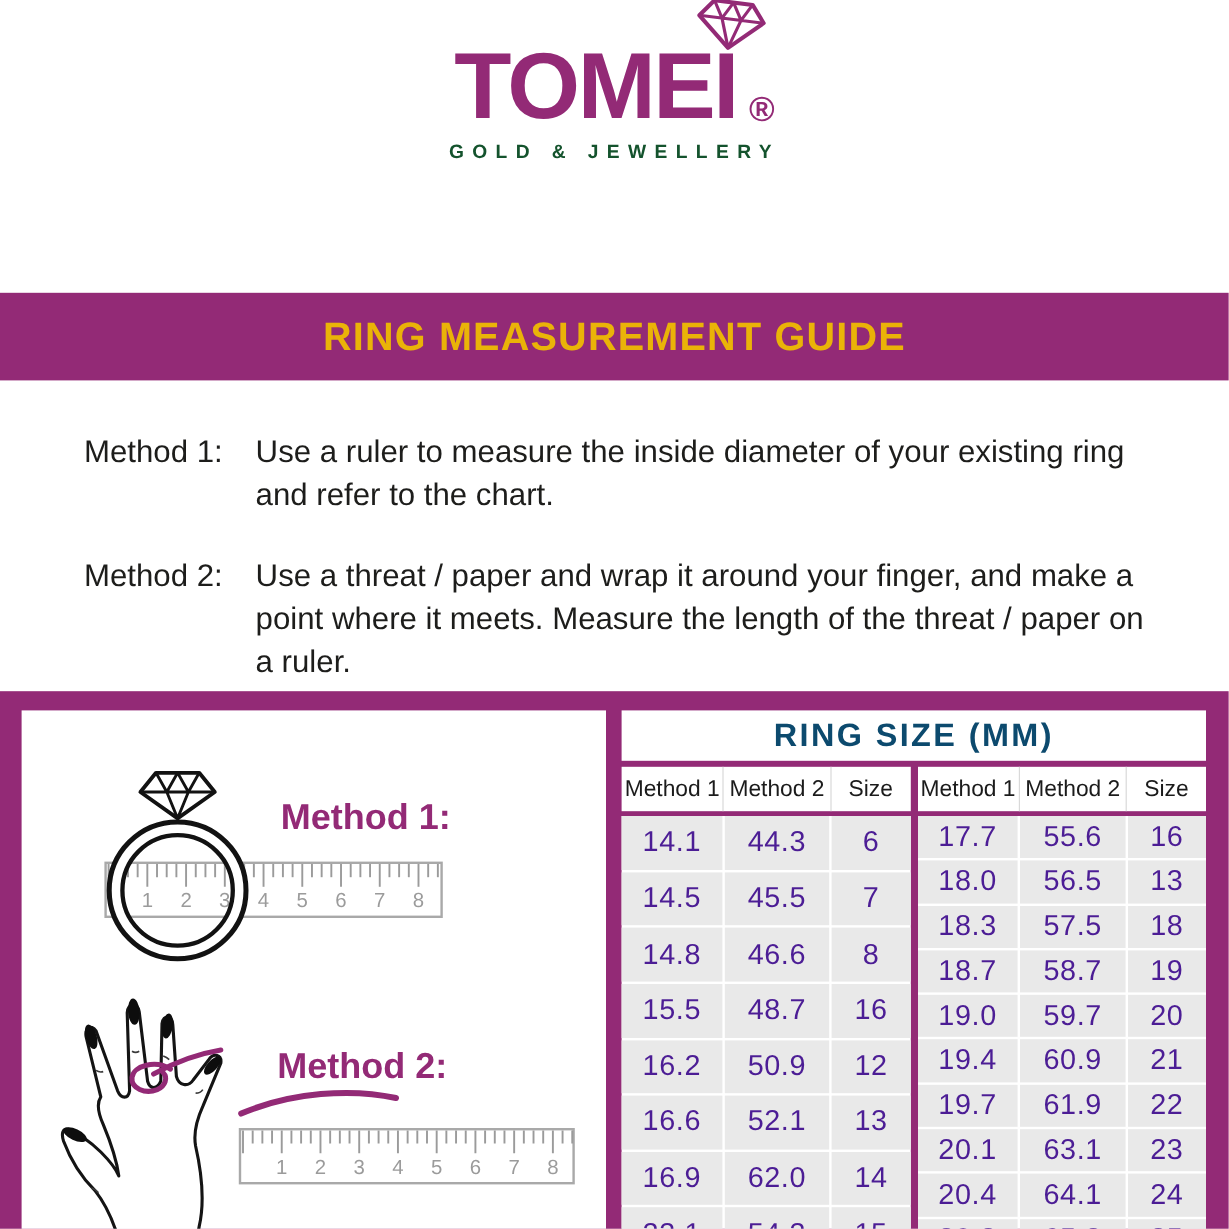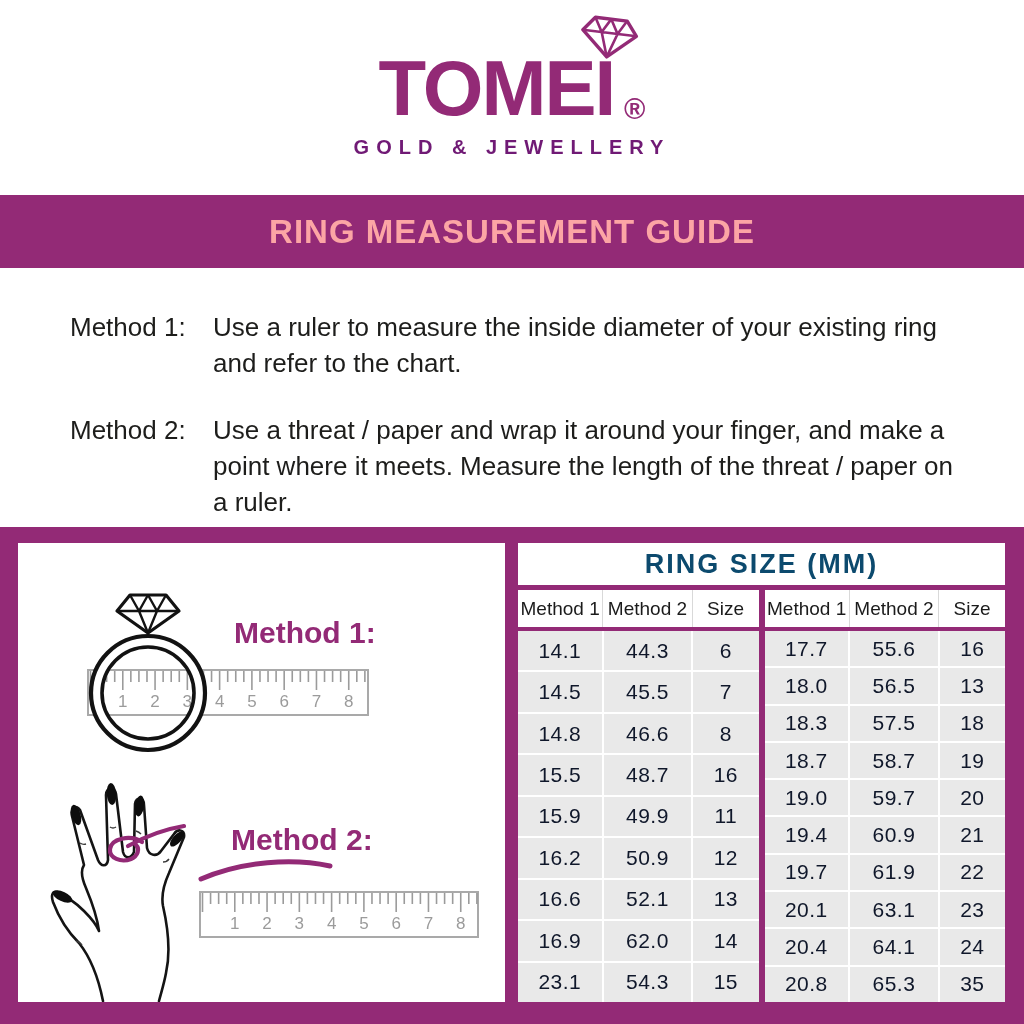--- a/index.html
+++ b/index.html
@@ -2,31 +2,31 @@
 <html><head>
 <meta charset="utf-8">
 <style>
   :root{ --purple:#932a76; --ink:#1d1d1b; --rowgray:#e9e9e9; --rulergray:#9b9b9b; }
   *{margin:0;padding:0;box-sizing:border-box}
   html,body{background:#fff}
   body{width:1024px;height:1024px;font-family:"Liberation Sans",sans-serif;color:var(--ink);overflow:hidden}
   .page{position:relative;width:1024px;height:1024px;background:#fff}
 
   
-  .logo-block{height:195px;padding-top:49px;text-align:center}
+  .logo-block{height:244px;padding-top:32px;text-align:center}
   .logo-row{display:flex;justify-content:center;align-items:flex-end;line-height:1}
   .brand{font-size:78px;font-weight:bold;color:var(--purple);letter-spacing:-2px;white-space:nowrap}
   .i-wrap{position:relative;display:inline-block}
   .diamond-logo{position:absolute;left:-15px;top:-33px;width:60px;height:44px;overflow:visible;transform:rotate(7deg)}
   .reg{font-size:29px;font-weight:bold;color:var(--purple);margin-left:10px;margin-bottom:3px}
-  .tagline{margin-top:9px;font-size:20px;font-weight:bold;letter-spacing:7px;color:#701a75}
+  .tagline{margin-top:9px;font-size:16px;font-weight:bold;letter-spacing:7px;color:#14532d}
 
   
   .banner{height:73px;background:var(--purple);display:flex;align-items:center;justify-content:center}
-  .banner-title{color:#fca5a5;font-size:33px;font-weight:bold;letter-spacing:1px}
+  .banner-title{color:#eab308;font-size:33px;font-weight:bold;letter-spacing:1px}
 
   
   .instructions{height:259px;padding:41px 50px 0 70px;font-size:26px;line-height:36px}
   .method{display:grid;grid-template-columns:143px 1fr;margin-bottom:31px}
   .method-label{white-space:nowrap}
   .method-text{max-width:740px}
 
   
   .bottom{position:relative;height:497px;background:var(--purple)}
   .panel{position:absolute;top:16px;width:487px;height:459px}
@@ -43,21 +43,21 @@
   .chart-body{flex:1;display:flex;gap:6px}
   .half{flex:1;display:flex;flex-direction:column;min-width:0}
   .thead{height:37px;background:#fff;display:flex;margin-bottom:4px}
   .th{display:flex;align-items:center;justify-content:center;font-size:19px;color:#1b1b1b;
       border-left:1.5px solid #d9d9d9}
   .th:first-child{border-left:none}
   .th:nth-child(1){flex:1.28}.th:nth-child(2){flex:1.34}.th:nth-child(3){flex:1}
   .tbody{flex:1;background:#fff;display:flex;flex-direction:column;gap:2px}
   .trow{flex:1;display:flex;gap:2px}
   .tcell{background:var(--rowgray);display:flex;align-items:center;justify-content:center;
-         font-size:21px;color:#0f172a;letter-spacing:.5px}
+         font-size:24px;color:#4c1d95;letter-spacing:.5px}
   .tcell:nth-child(1){flex:1.28}.tcell:nth-child(2){flex:1.34}.tcell:nth-child(3){flex:1}
 
   
   .rnum{font-size:17px;fill:var(--rulergray);font-family:"Liberation Sans",sans-serif}
 </style>
 </head>
 <body>
 
 <div class="page">
 
@@ -283,25 +283,20 @@
                 <div class="tcell">14.8</div>
                 <div class="tcell">46.6</div>
                 <div class="tcell">8</div>
               </div>
               <div class="trow">
                 <div class="tcell">15.5</div>
                 <div class="tcell">48.7</div>
                 <div class="tcell">16</div>
               </div>
               <div class="trow">
-                <div class="tcell">15.9</div>
-                <div class="tcell">49.9</div>
-                <div class="tcell">11</div>
-              </div>
-              <div class="trow">
                 <div class="tcell">16.2</div>
                 <div class="tcell">50.9</div>
                 <div class="tcell">12</div>
               </div>
               <div class="trow">
                 <div class="tcell">16.6</div>
                 <div class="tcell">52.1</div>
                 <div class="tcell">13</div>
               </div>
               <div class="trow">

